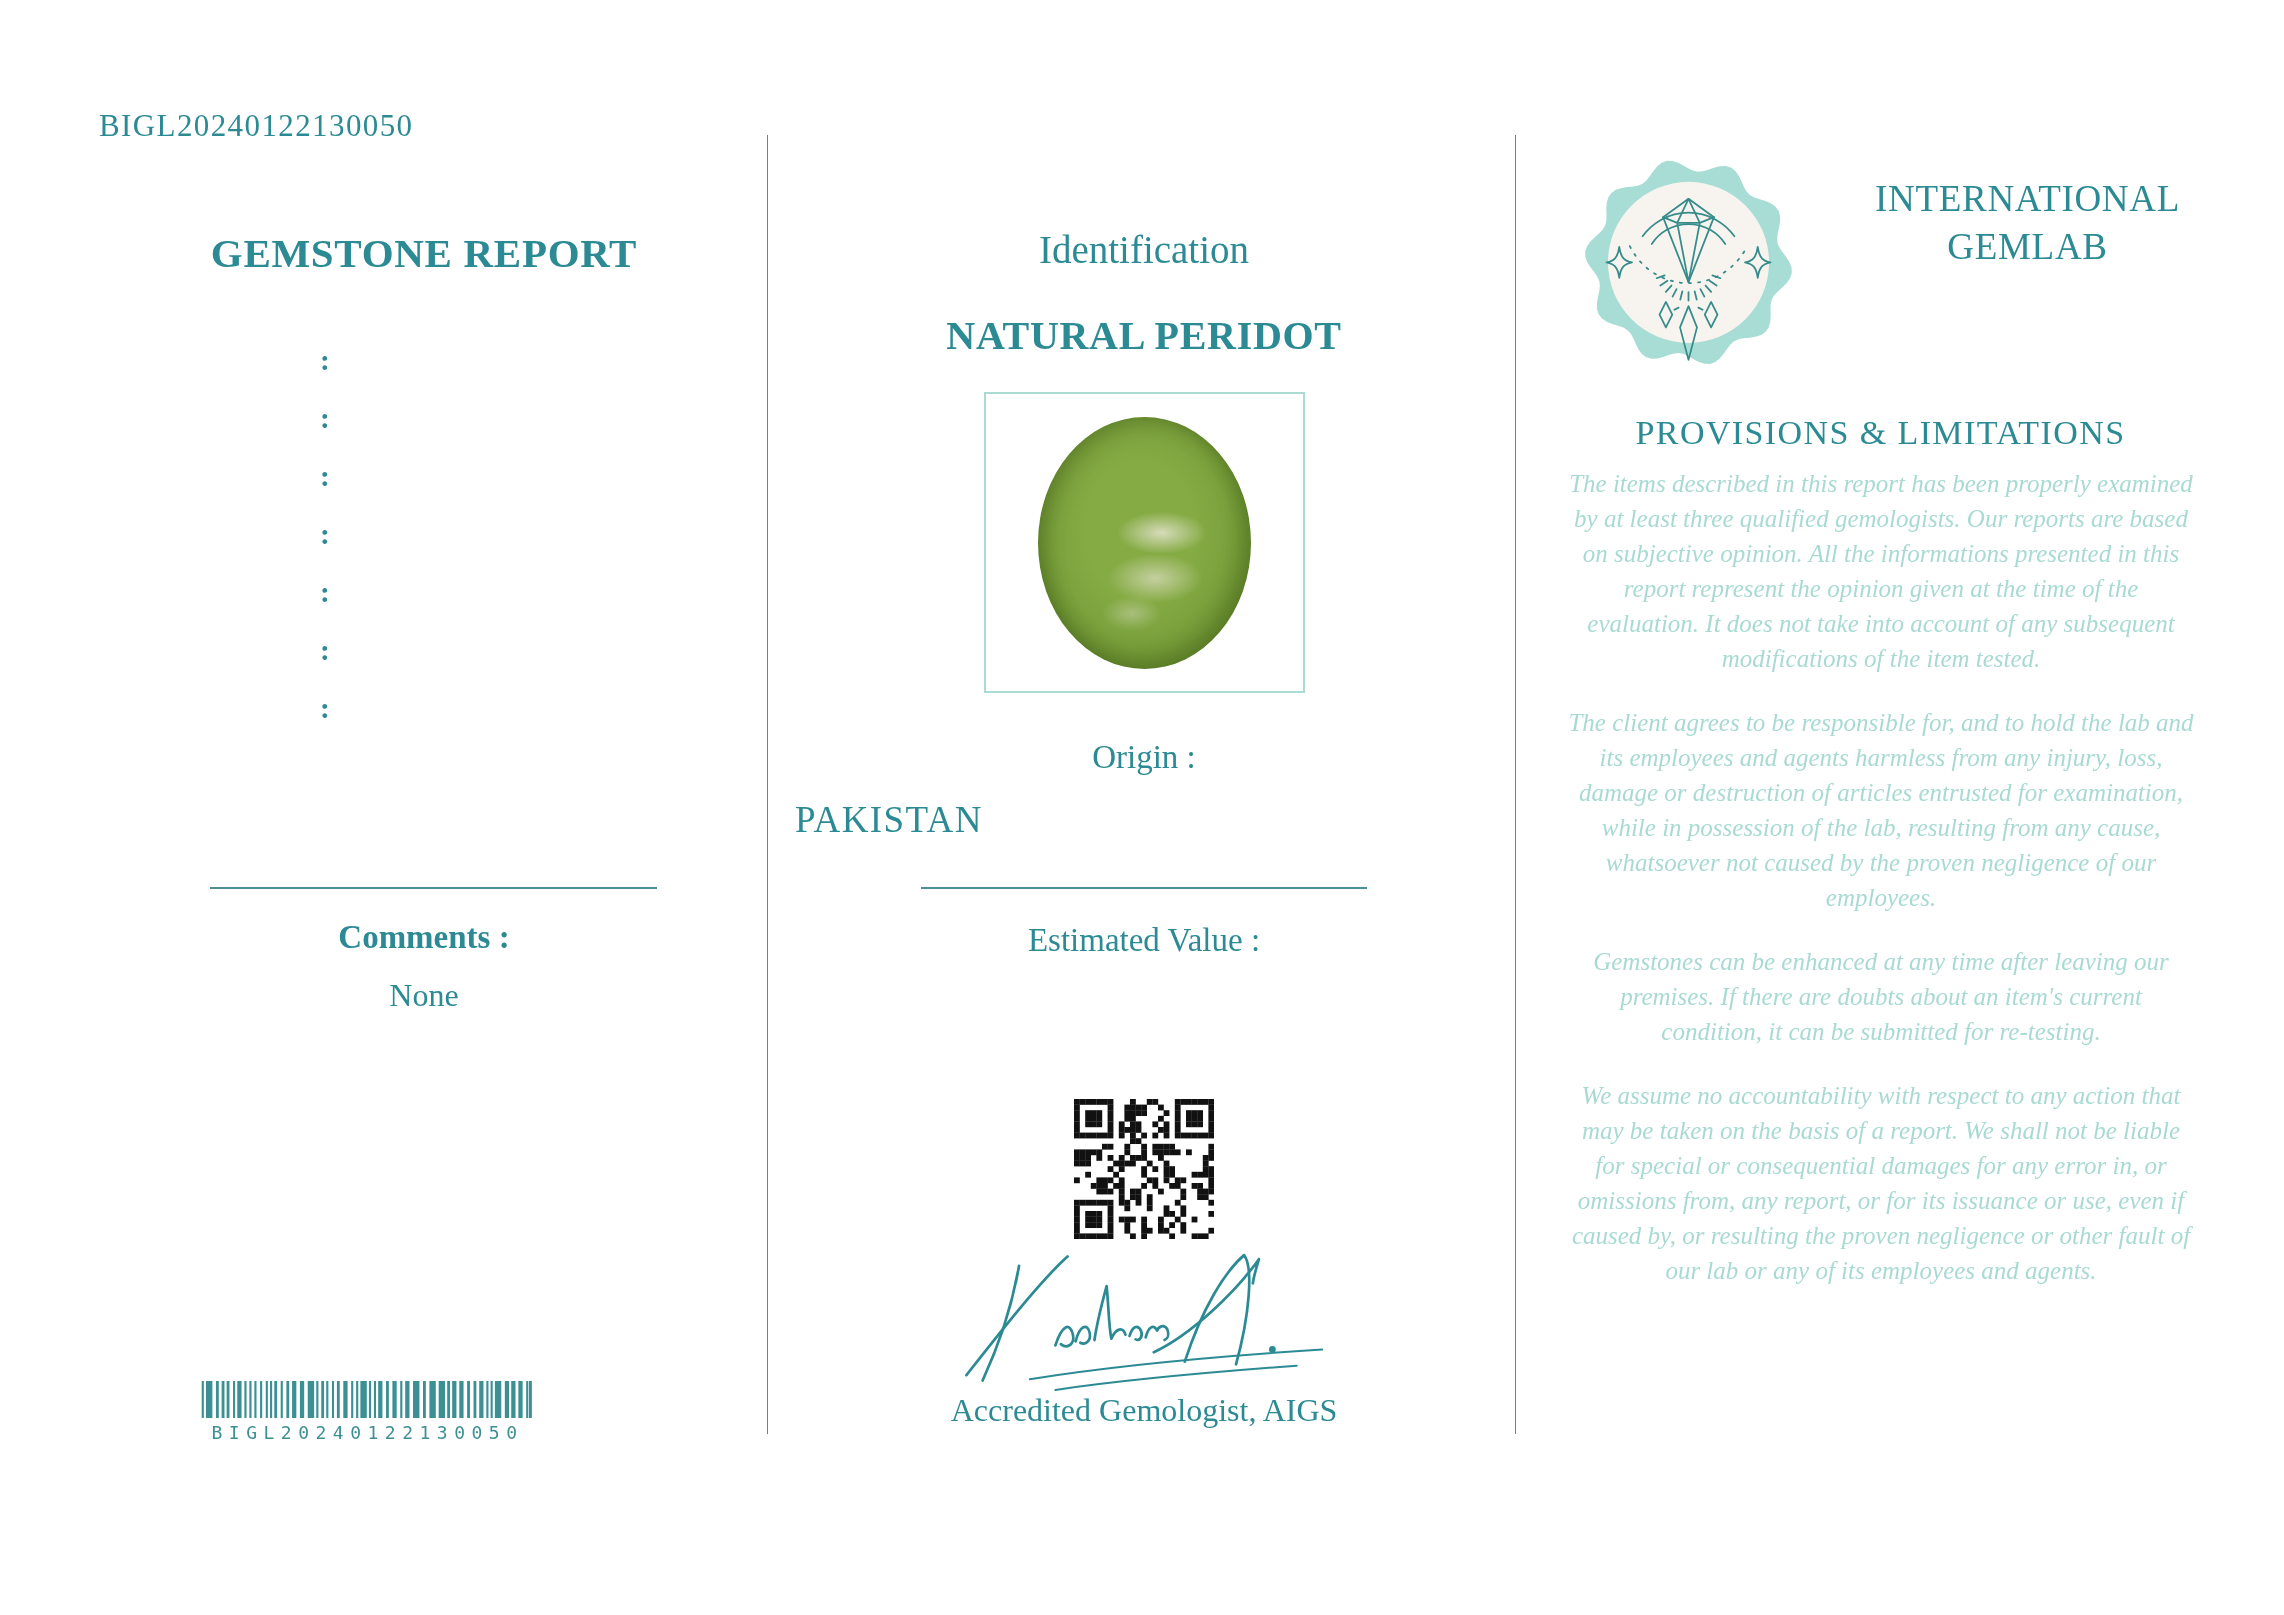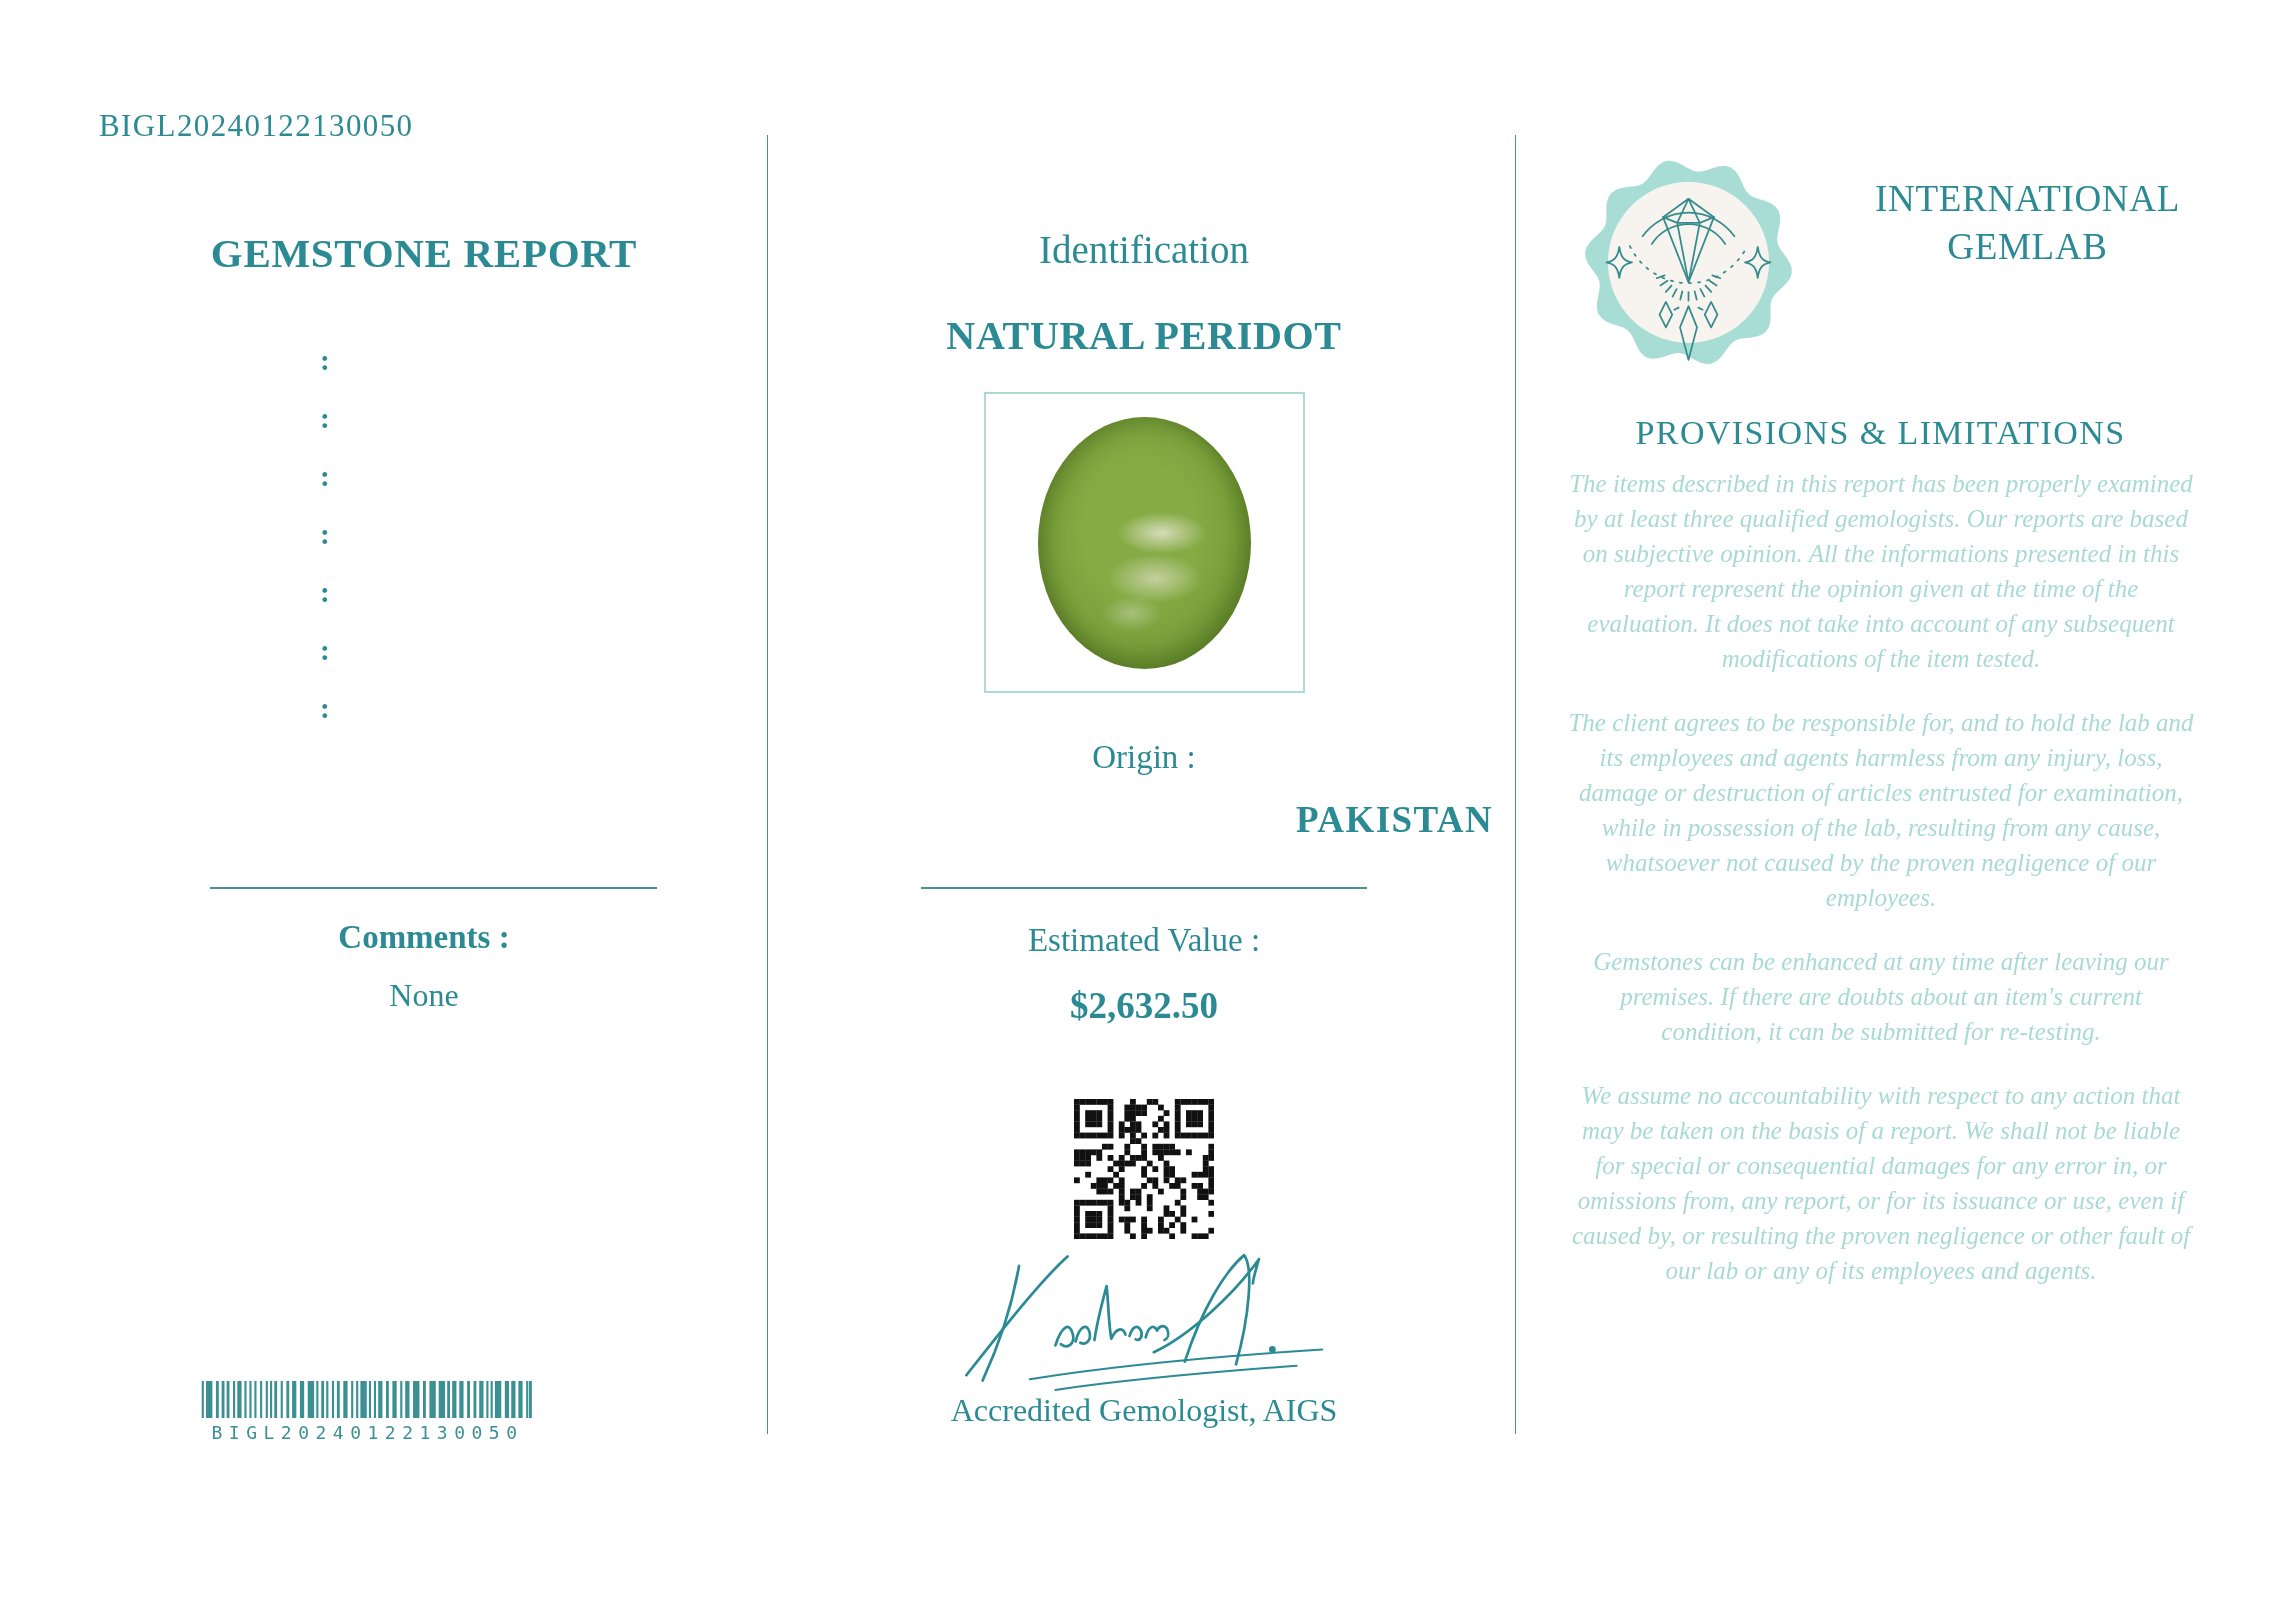--- a/index.html
+++ b/index.html
@@ -46,22 +46,22 @@
   .gem-box{position:absolute;left:984px;top:392px;width:321px;height:301px;
     border:2.9px solid var(--box-border);display:flex;align-items:center;justify-content:center;}
   .gem{width:213px;height:252px;border-radius:50%;
     background:
       radial-gradient(ellipse 30% 12% at 58% 46%, rgba(223,225,199,.9), rgba(223,225,199,0) 70%),
       radial-gradient(ellipse 32% 14% at 55% 64%, rgba(212,217,182,.8), rgba(212,217,182,0) 70%),
       radial-gradient(ellipse 20% 10% at 44% 78%, rgba(200,210,170,.55), rgba(200,210,170,0) 70%),
       radial-gradient(ellipse at 48% 45%, #85ab44 35%, #7ba23d 55%, #678f30 75%, #587a26 92%, #50701f 100%);
     box-shadow: inset 7.2px 5.8px 18.7px rgba(60,80,20,.30), inset -5.8px -8.6px 21.6px rgba(70,95,25,.40);}
   .origin-label{position:absolute;left:795px;top:739px;width:698px;text-align:center;font-size:33px;}
-  .origin-value{position:absolute;left:795px;top:798px;width:698px;text-align:right;
-    font-size:37px;font-weight:700;letter-spacing:1.4px;}
+  .origin-value{position:absolute;left:795px;top:798px;width:698px;text-align:left;
+    font-size:37px;font-weight:400;letter-spacing:1.4px;}
   .est-label{position:absolute;left:795px;top:922px;width:698px;text-align:center;font-size:33px;}
   .est-value{position:absolute;left:795px;top:984px;width:698px;text-align:center;
     font-size:37px;font-weight:700;}
   .qr{position:absolute;left:1074px;top:1099px;width:140px;height:140px;}
   .signature{position:absolute;left:949px;top:1243px;width:388px;height:155px;}
   .gemologist{position:absolute;left:795px;top:1392px;width:698px;text-align:center;font-size:32px;}
 
   
   .logo{position:absolute;left:1575px;top:155px;width:227px;height:219px;}
   .lab-name{position:absolute;left:1812px;top:175px;width:431px;text-align:center;
@@ -192,21 +192,20 @@
   <div class="gem-box">
     <div class="gem"></div>
   </div>
 
   <div class="origin-label">Origin :</div>
   <div class="origin-value">PAKISTAN</div>
 
   <div class="hline mid-line"></div>
 
   <div class="est-label">Estimated Value :</div>
-  <div class="est-value">$2,632.50</div>
 
   <svg class="qr" id="qr-svg" viewBox="0 0 194 194">
       <g fill="#111111">
         <rect x="0.00" y="0.00" width="8.06" height="8.06"></rect>
         <rect x="7.76" y="0.00" width="8.06" height="8.06"></rect>
         <rect x="15.52" y="0.00" width="8.06" height="8.06"></rect>
         <rect x="23.28" y="0.00" width="8.06" height="8.06"></rect>
         <rect x="31.04" y="0.00" width="8.06" height="8.06"></rect>
         <rect x="38.80" y="0.00" width="8.06" height="8.06"></rect>
         <rect x="46.56" y="0.00" width="8.06" height="8.06"></rect>

